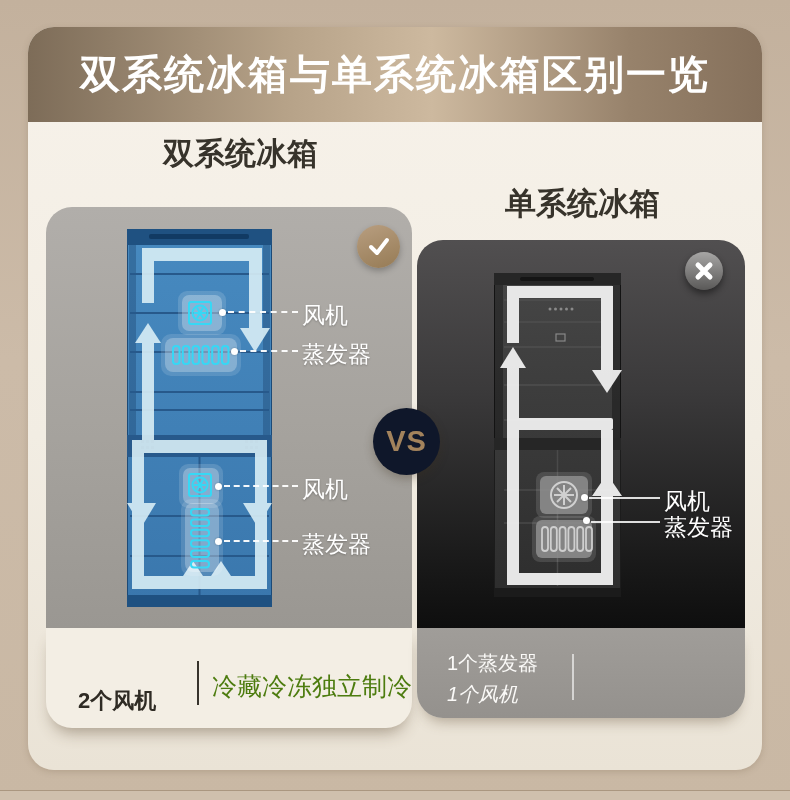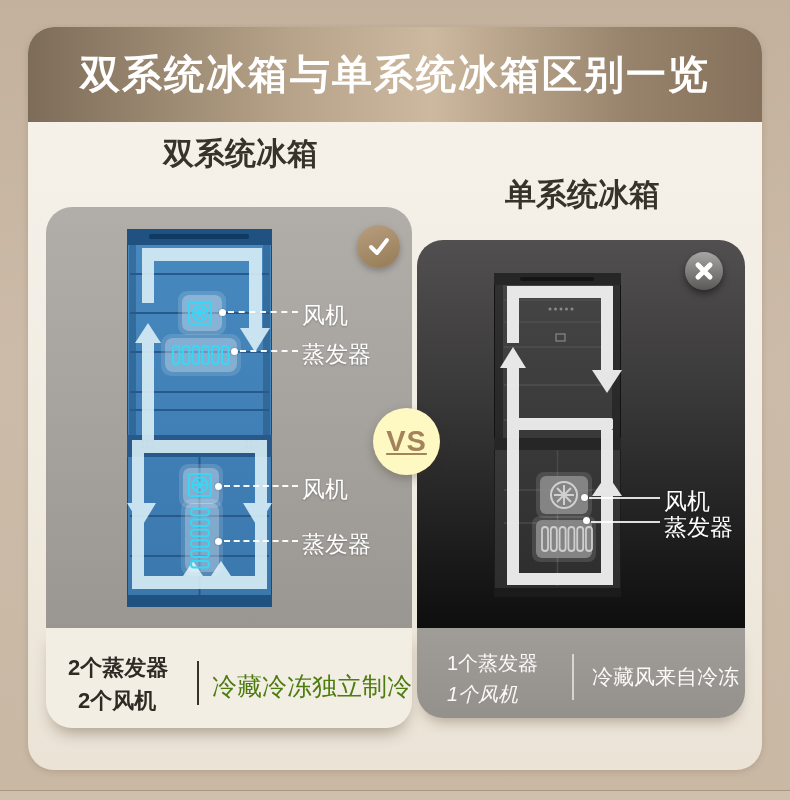--- a/index.html
+++ b/index.html
@@ -52,43 +52,43 @@
     left:357px;top:225px;width:43px;height:43px;
     background:linear-gradient(160deg,#b89e80 0%,#967b55 100%);
     box-shadow:0 3px 6px rgba(0,0,0,.25);
   }
   .badge-cross{
     left:685px;top:252px;width:38px;height:38px;
     background:linear-gradient(180deg,#a7a6a5 0%,#5a5958 100%);
     box-shadow:0 4px 7px rgba(0,0,0,.45);
   }
   .vs{
-    left:373px;top:408px;width:67px;height:67px;border-radius:50%;background:#fef9c3;
+    left:373px;top:408px;width:67px;height:67px;border-radius:50%;background:#0f172a;
     display:flex;align-items:center;justify-content:center;
     box-shadow:0 4px 10px rgba(60,45,25,.3);z-index:30;
-    color:#a3835c;font-size:29px;font-weight:700;letter-spacing:1px;text-decoration:underline;
+    color:#a3835c;font-size:29px;font-weight:700;letter-spacing:1px;
   }
   .callout-label{color:#ffffff;font-size:23px;font-weight:400;white-space:nowrap;
     text-shadow:0 1px 2px rgba(0,0,0,.25);}
   .dash{height:0;border-top:2px dashed #ffffff;opacity:.95;}
   .solid-line{height:2px;background:rgba(255,255,255,.85);}
   .dot{width:7px;height:7px;border-radius:50%;background:#ffffff;box-shadow:0 0 2px rgba(0,0,0,.3);}
   .bottom-line{left:0;top:790px;width:790px;height:1px;background:rgba(140,118,92,.5);}
   .bottom-strip{left:0;top:791px;width:790px;height:9px;background:#cfc0ad;}
 </style>
 </head>
 <body>
 
 <div class="abs card"></div>
 <div class="abs banner">
   <h1>双系统冰箱与单系统冰箱区别一览</h1>
 </div>
 
 <div class="abs heading" style="left:163px;top:133px;">双系统冰箱</div>
-<div class="abs heading" style="left:505px;top:174px;text-align:center;">单系统冰箱</div>
+<div class="abs heading" style="left:505px;top:183px;text-align:center;">单系统冰箱</div>
 
 <div class="abs panel-left"></div>
 <div class="abs panel-right"></div>
 
 <svg class="abs" style="left:127px;top:229px;" width="145" height="378" viewBox="0 0 145 378">
   <defs>
     <linearGradient id="blueBody" x1="0" y1="0" x2="0" y2="1">
       <stop offset="0" stop-color="#478ac0"></stop>
         <stop offset="1" stop-color="#3a77ad"></stop>
     </linearGradient>
@@ -297,27 +297,25 @@
   <svg width="20" height="20" viewBox="0 0 20 20">
     <path d="M4 4 L16 16 M16 4 L4 16" stroke="#ffffff" stroke-width="5" stroke-linecap="round"></path>
   </svg>
 </div>
 
 <div class="abs vs">
   <span>VS</span>
 </div>
 
 <div class="abs footer-left">
-  <span class="abs count-dark" style="left:22px;top:25px;">2个蒸发器</span>
   <span class="abs count-dark" style="left:32px;top:58px;">2个风机</span>
   <div class="abs vdiv-dark" style="left:151px;top:33px;height:44px;"></div>
   <span class="abs desc-dark" style="left:166px;top:42px;">冷藏冷冻独立制冷</span>
 </div>
 
 <div class="abs footer-right">
   <span class="abs count-light" style="left:30px;top:22px;">1个蒸发器</span>
   <span class="abs count-light" style="left:30px;top:53px;font-style:italic;">1个风机</span>
   <div class="abs vdiv-light" style="left:155px;top:26px;height:46px;"></div>
-  <span class="abs desc-light" style="left:175px;top:35px;">冷藏风来自冷冻</span>
 </div>
 
 <div class="abs bottom-line"></div>
 <div class="abs bottom-strip"></div>
 
 </body></html>

